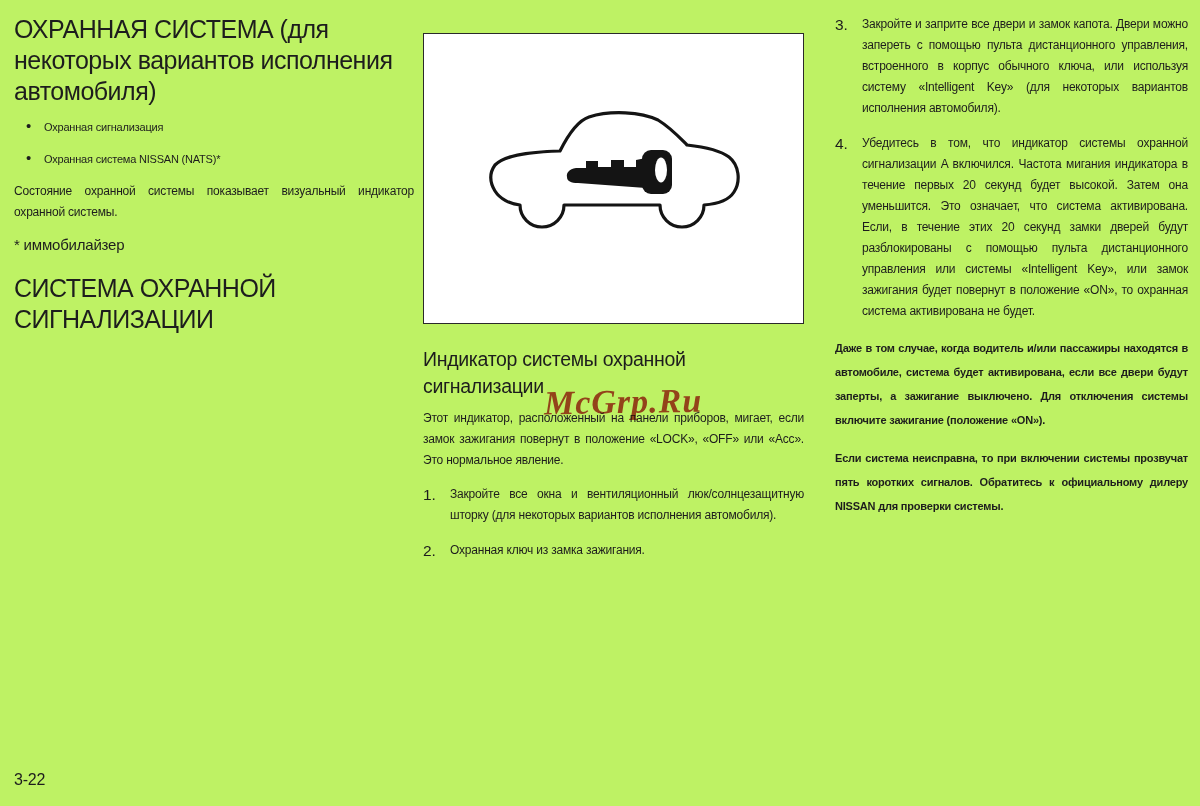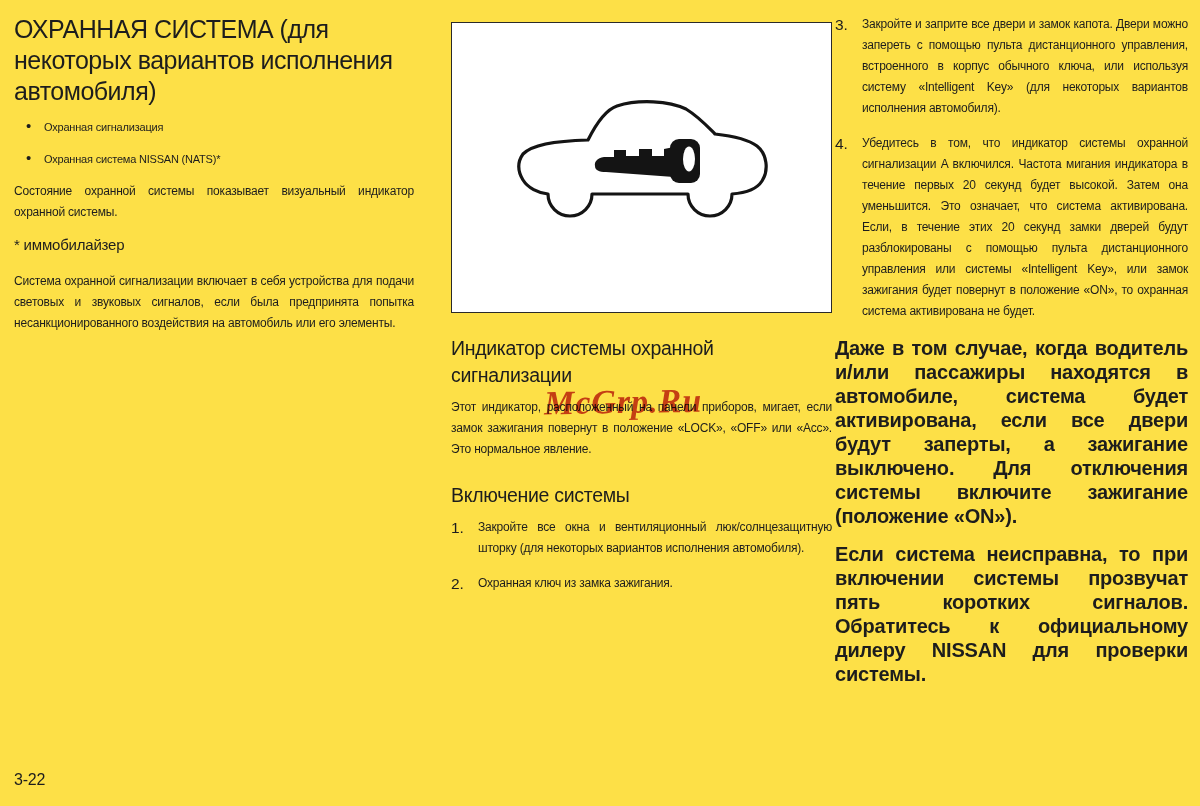--- a/index.html
+++ b/index.html
@@ -1,66 +1,66 @@
 <!DOCTYPE html>
 <html><head>
 <meta charset="utf-8">
 <style>
   * { box-sizing: border-box; }
   html, body { margin: 0; padding: 0; background: #e8e8e8; }
   .page {
     position: relative;
     width: 1200px; height: 806px;
     margin: 0 auto;
-    background: #fde047;
+    background: #bef264;
     color: #1d1d1d;
     font-family: "Liberation Sans", sans-serif;
     overflow: hidden;
   }
   .col { position: absolute; }
   .col-left  { left: 14px;  top: 14px; width: 400px; }
-  .col-mid   { left: 423px; top: 22px; width: 381px; margin-left: 28px; }
+  .col-mid   { left: 423px; top: 33px; width: 381px; }
   .col-right { left: 835px; top: 14px; width: 353px; }
 
   .h1 {
     font-size: 25px; line-height: 31px; font-weight: 400;
     letter-spacing: -0.5px; margin: 0 0 10px 0;
   }
   .h2 {
     font-size: 25px; line-height: 31px; font-weight: 400;
     letter-spacing: -0.5px; margin: 20px 0 10px 0;
   }
   .h3 {
     font-size: 19.5px; line-height: 27px; font-weight: 400;
     letter-spacing: -0.3px; margin: 22px 0 8px 0;
   }
   .p {
     font-size: 12px; line-height: 21px; text-align: justify;
     margin: 0 0 13px 0; letter-spacing: -0.2px;
   }
-  .footnote { font-size: 15px; margin: 2px 0 18px 0; letter-spacing: -0.2px; }
+  .footnote { font-size: 15px; margin: 2px 0 12px 0; letter-spacing: -0.2px; }
 
   .bullet-row { display: flex; margin: 0 0 11px 0; }
   .bullet-dot { flex: 0 0 30px; padding-left: 12px; font-size: 15px; }
   .bullet-text { flex: 1; font-size: 11px; line-height: 21px; letter-spacing: -0.2px; }
 
   .figure-box {
     width: 381px; height: 291px;
     border: 1px solid #2a2a2a;
     background: #fff;
   }
 
   .step { display: flex; margin: 0 0 14px 0; }
   .step-num { flex: 0 0 27px; font-size: 15.5px; line-height: 21px; }
   .step-body { flex: 1; }
   .step-body .p { margin-bottom: 12px; }
   .step-body .p:last-child { margin-bottom: 0; }
 
   .bold-note {
-    font-size: 20px; line-height: 24px; font-weight: 700;
+    font-size: 11px; line-height: 24px; font-weight: 700;
     text-align: justify; margin: 0 0 14px 0; letter-spacing: -0.2px;
   }
 
   .watermark {
     position: absolute;
     left: 544px; top: 383px;
     font-size: 34px;
     font-weight: 700;
     font-style: italic;
     font-family: "Liberation Serif", serif;
@@ -91,21 +91,21 @@
       <span class="bullet-text">Охранная сигнализация</span>
     </div>
     <div class="bullet-row">
       <span class="bullet-dot">•</span>
       <span class="bullet-text">Охранная система NISSAN (NATS)*</span>
     </div>
 
     <p class="p" style="margin-top:6px">Состояние охранной системы показывает визуальный индикатор охранной системы.</p>
     <p class="footnote">* иммобилайзер</p>
 
-    <p class="p">Система охранной сигнализации включает в себя устройства для подачи световых и звуковых сигналов, если была предпринята попытка несанкционированного воздействия на автомобиль или его элементы.</p>
+    <div class="h2">СИСТЕМА ОХРАННОЙ СИГНАЛИЗАЦИИ</div>
   </div>
 
   <div class="col col-mid">
     <div class="figure-box">
       <svg width="379" height="289" viewBox="0 0 379 289" aria-hidden="true">
 
         <path d="M 71 131
                  C 80 122, 100 118, 136 117
                  C 144 101, 153 87, 165 83
                  C 187 76, 217 78, 234 86
@@ -126,21 +126,20 @@
                  L 212 126 L 212 133 L 200 133 L 200 126 L 187 126 L 187 133 L 174 133 L 174 127 L 162 127 L 162 134 L 152 134
                  C 145 135, 142 139, 143 143
                  C 143 147, 147 149, 154 149
                  L 222 154 Z" fill="#141414"></path>
       </svg>
     </div>
 
     <div class="h3">Индикатор системы охранной сигнализации</div>
     <p class="p">Этот индикатор, расположенный на панели приборов, мигает, если замок зажигания повернут в положение «LOCK», «OFF» или «Acc». Это нормальное явление.</p>
 
-    <div class="h3">Включение системы</div>
 
     <div class="step">
       <span class="step-num">1.</span>
       <div class="step-body">
           <p class="p">Закройте все окна и вентиляционный люк/солнцезащитную шторку (для некоторых вариантов исполнения автомобиля).</p>
         </div>
     </div>
     <div class="step">
       <span class="step-num">2.</span>
       <div class="step-body">

